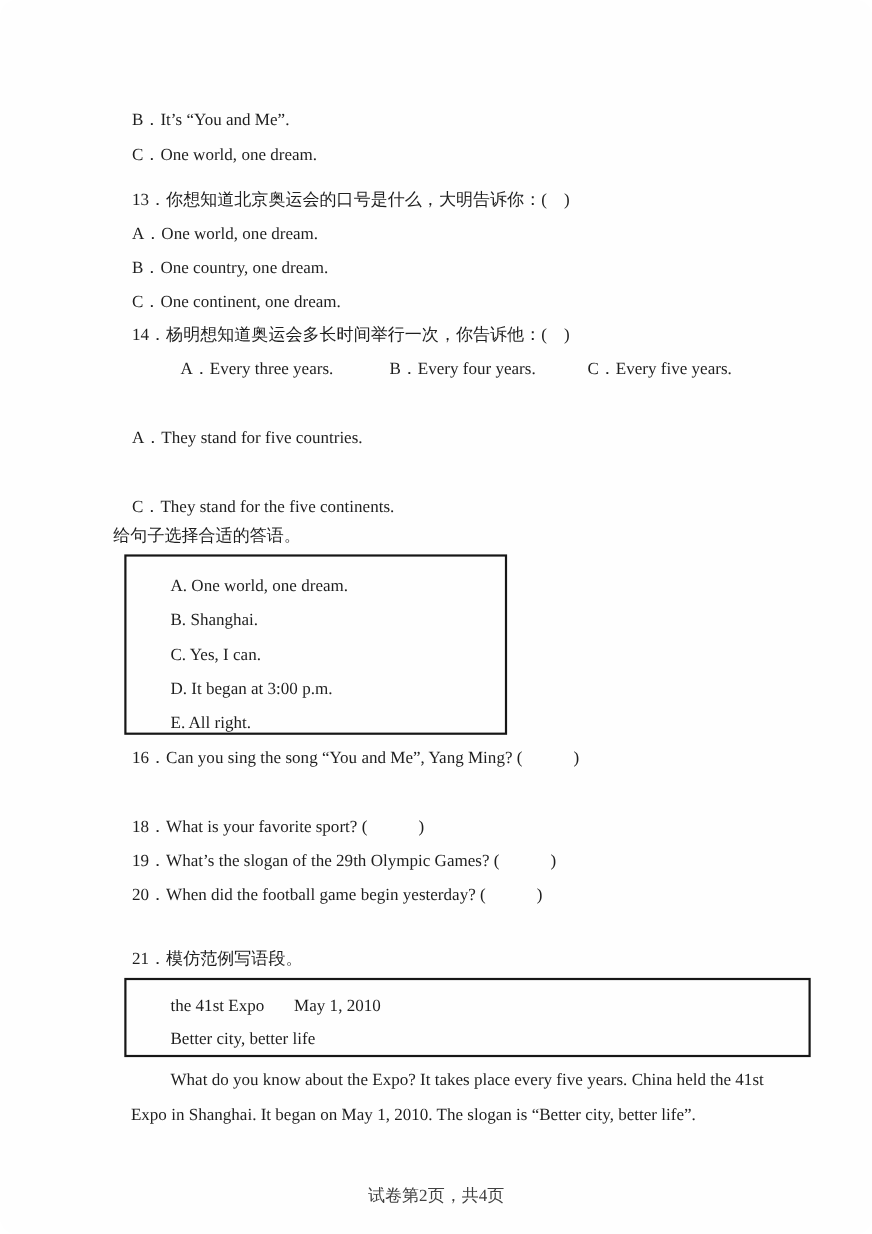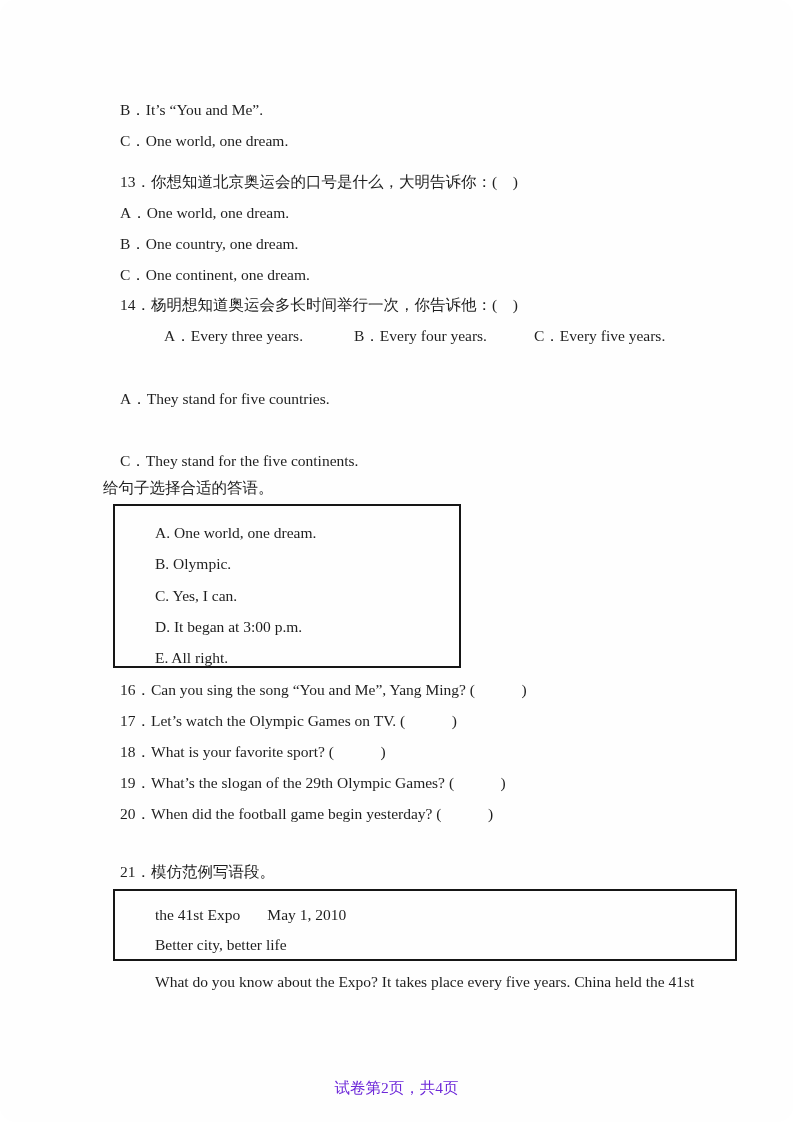--- a/index.html
+++ b/index.html
@@ -40,21 +40,21 @@
     line-height: 21px;
     margin-left: 44px;
   }
   .footer {
     position: absolute;
     left: 0;
     right: 0;
     text-align: center;
     white-space: pre;
     line-height: 21px;
-    color: #6d28d9;
+    color: #404040;
   }
 </style>
 </head>
 <body>
 
 <div class="page">
 
   <div class="line" style="top:99px">B．It’s “You and Me”.</div>
   <div class="line" style="top:130px">C．One world, one dream.</div>
 
@@ -70,36 +70,36 @@
     <span class="opt-row-item" style="top:325px;left:490px">C．Every five years.</span>
   </div>
 
   <div class="line" style="top:388px">A．They stand for five countries.</div>
   <div class="line" style="top:450px">C．They stand for the five continents.</div>
 
   <div class="line" style="top:477px;left:103px">给句子选择合适的答语。</div>
 
   <div class="box" style="left:113px;top:504px;width:348px;height:164px">
     <div class="line" style="top:16px">A. One world, one dream.</div>
-    <div class="line" style="top:47px">B. Olympic.</div>
+    <div class="line" style="top:47px">B. Shanghai.</div>
     <div class="line" style="top:79px">C. Yes, I can.</div>
     <div class="line" style="top:110px">D. It began at 3:00 p.m.</div>
     <div class="line" style="top:141px">E. All right.</div>
   </div>
 
   <div class="line" style="top:679px">16．Can you sing the song “You and Me”, Yang Ming? (            )</div>
-  <div class="line" style="top:710px">17．Let’s watch the Olympic Games on TV. (            )</div>
   <div class="line" style="top:741px">18．What is your favorite sport? (            )</div>
   <div class="line" style="top:772px">19．What’s the slogan of the 29th Olympic Games? (            )</div>
   <div class="line" style="top:803px">20．When did the football game begin yesterday? (            )</div>
 
   <div class="line" style="top:861px">21．模仿范例写语段。</div>
 
   <div class="box" style="left:113px;top:889px;width:624px;height:72px">
     <div class="line" style="top:13px">the 41st Expo       May 1, 2010</div>
     <div class="line" style="top:43px">Better city, better life</div>
   </div>
 
   <div class="line" style="top:971px;left:155px">What do you know about the Expo? It takes place every five years. China held the 41st</div>
+  <div class="line" style="top:1003px;left:119px">Expo in Shanghai. It began on May 1, 2010. The slogan is “Better city, better life”.</div>
 
   <div class="footer" style="top:1077px">试卷第2页，共4页</div>
 
 </div>
 
 </body></html>

